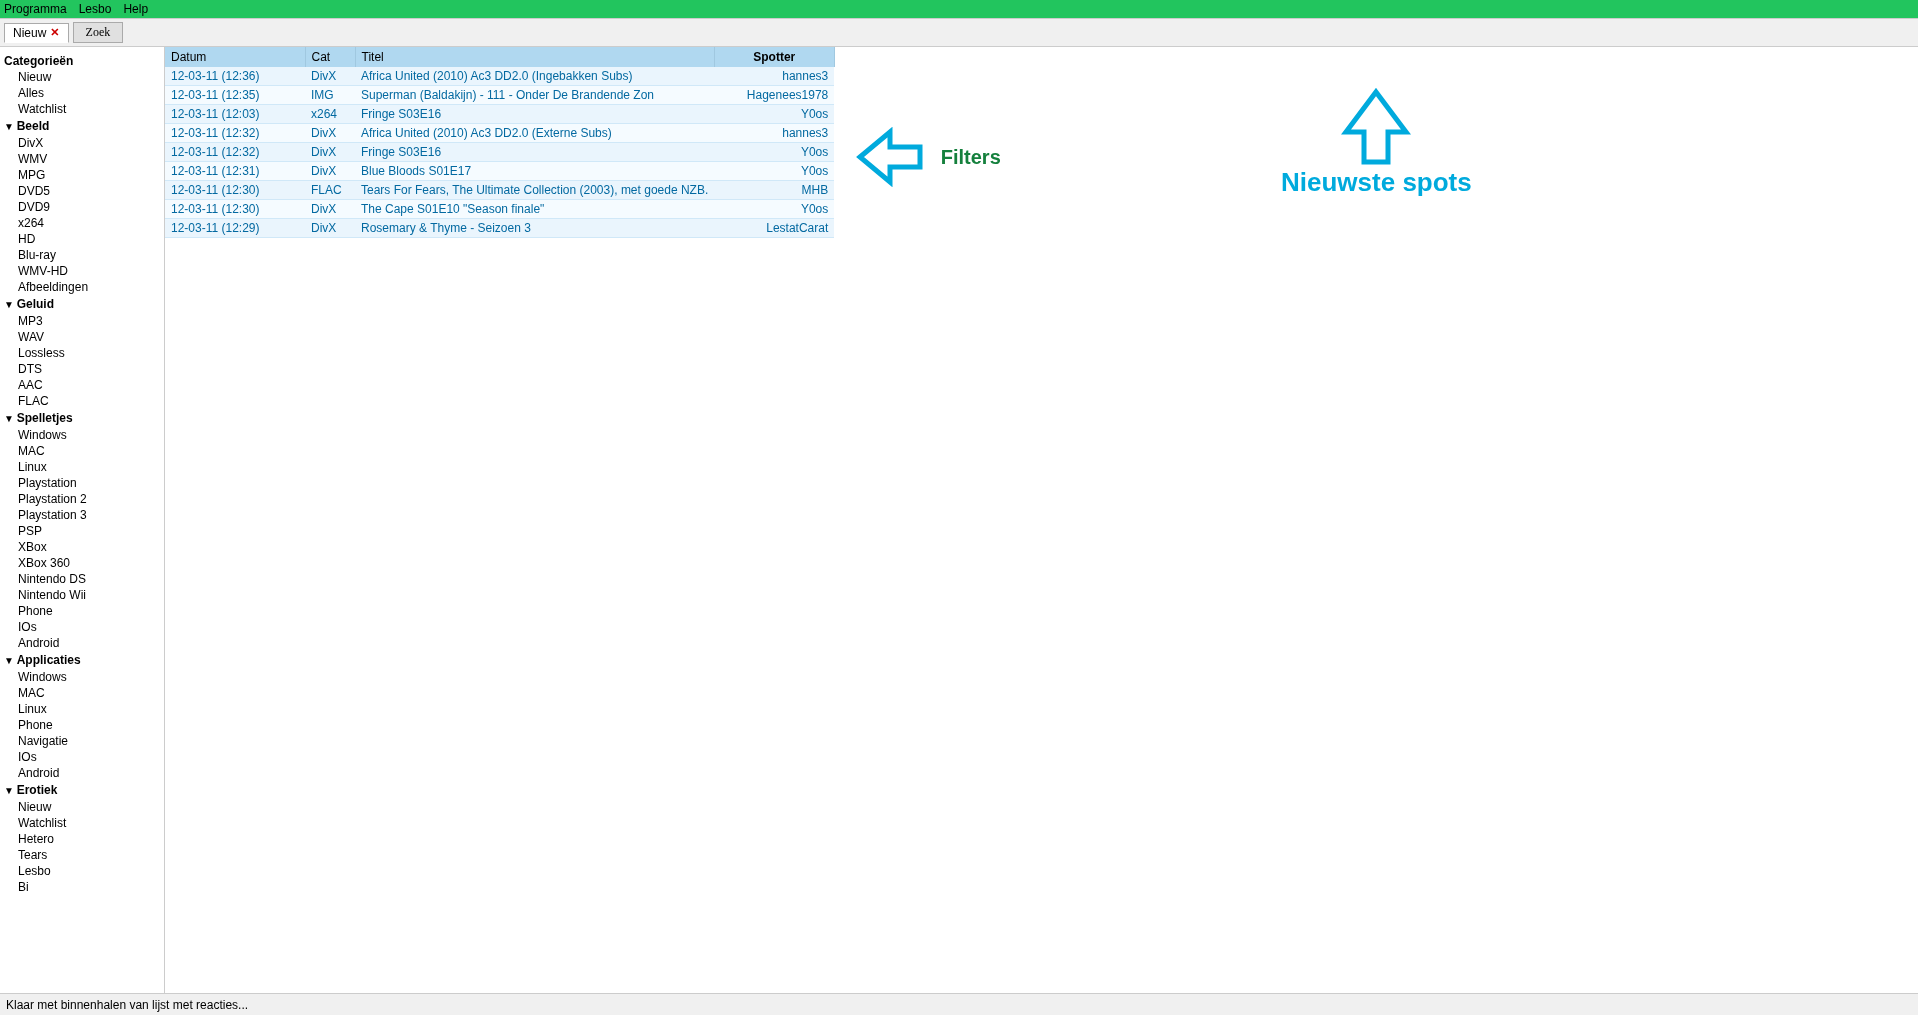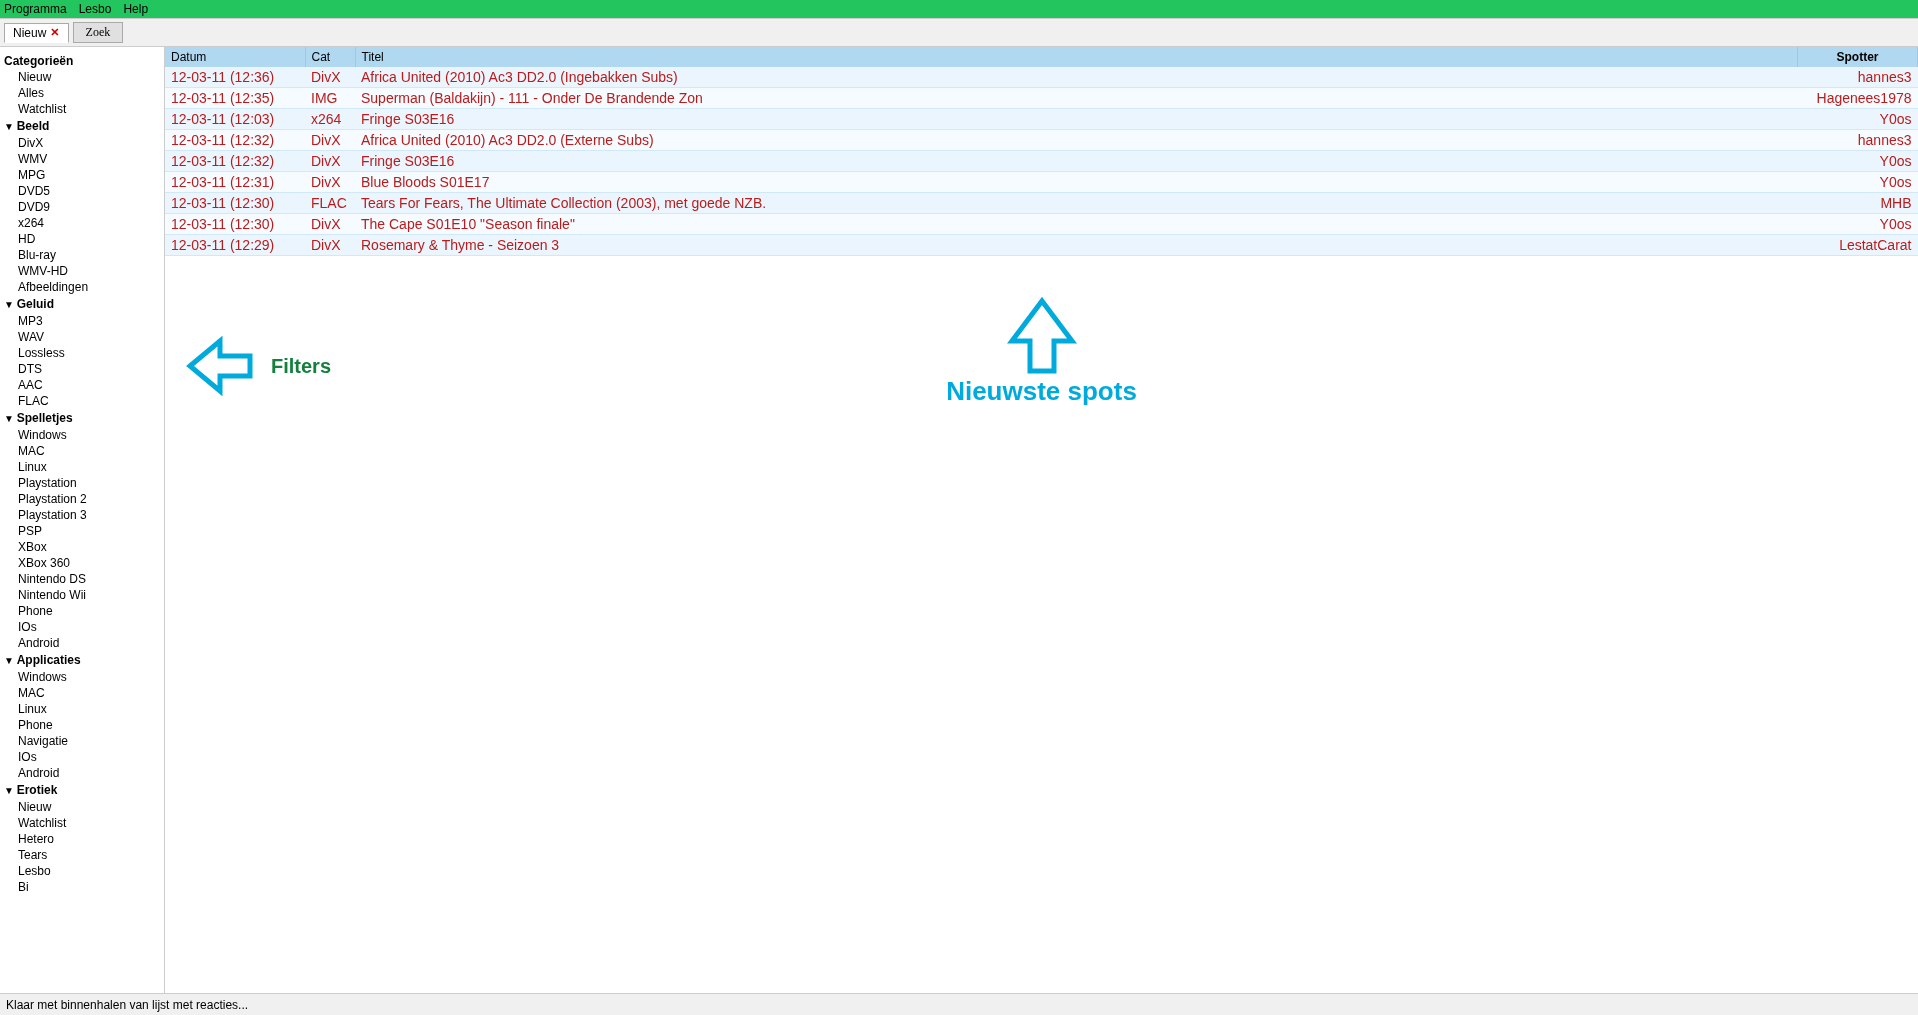--- a/index.html
+++ b/index.html
@@ -20,31 +20,31 @@
     #main-layout { display: flex; height: calc(1015px - 60px); }
 
     
     #sidebar { width: 165px; min-width: 165px; border-right: 1px solid #ccc; background: #fff; overflow-y: auto; padding: 4px 0; }
     #sidebar .section-header { font-weight: bold; font-size: 12px; padding: 2px 4px; cursor: pointer; }
     #sidebar .section-header::before { content: '▼ '; font-size: 10px; }
     #sidebar .item { font-size: 12px; padding: 1px 4px 1px 18px; cursor: pointer; }
     #sidebar .category-title { font-weight: bold; font-size: 12px; padding: 3px 4px 1px 4px; }
 
     
-    #content { flex: 1; display: flex; flex-direction: column; background: #fff; }
+    #content { flex: 1; display: flex; flex-direction: row; background: #fff; }
 
     
     #results-table { width: 100%; border-collapse: collapse; }
     #results-table thead tr { background: #b0d8f0; }
     #results-table thead th { font-size: 12px; font-weight: normal; text-align: left; padding: 3px 6px; border-right: 1px solid #a0c8e0; color: #000; cursor: pointer; }
     #results-table thead th:last-child { text-align: center; font-weight: bold; }
     #results-table tbody tr { border-bottom: 1px solid #d0e8f8; }
     #results-table tbody tr:nth-child(odd) { background: #eaf5fd; }
     #results-table tbody tr:nth-child(even) { background: #f5fbff; }
-    #results-table tbody td { font-size: 14px; padding: 2px 6px; color: #b91c1c; }
+    #results-table tbody td { font-size: 12px; padding: 2px 6px; color: #0369a1; }
     #results-table tbody td:last-child { text-align: right; }
 
     
     #hint-area { flex: 1; display: flex; flex-direction: column; align-items: center; justify-content: flex-start; padding-top: 40px; position: relative; }
 
     .filters-area { position: absolute; left: 20px; top: 80px; display: flex; align-items: center; gap: 16px; }
 
     
     #statusbar { position: fixed; bottom: 0; left: 0; right: 0; height: 22px; background: #f0f0f0; border-top: 1px solid #ccc; display: flex; align-items: center; padding: 6px 6px; font-size: 12px; }
   </style>

